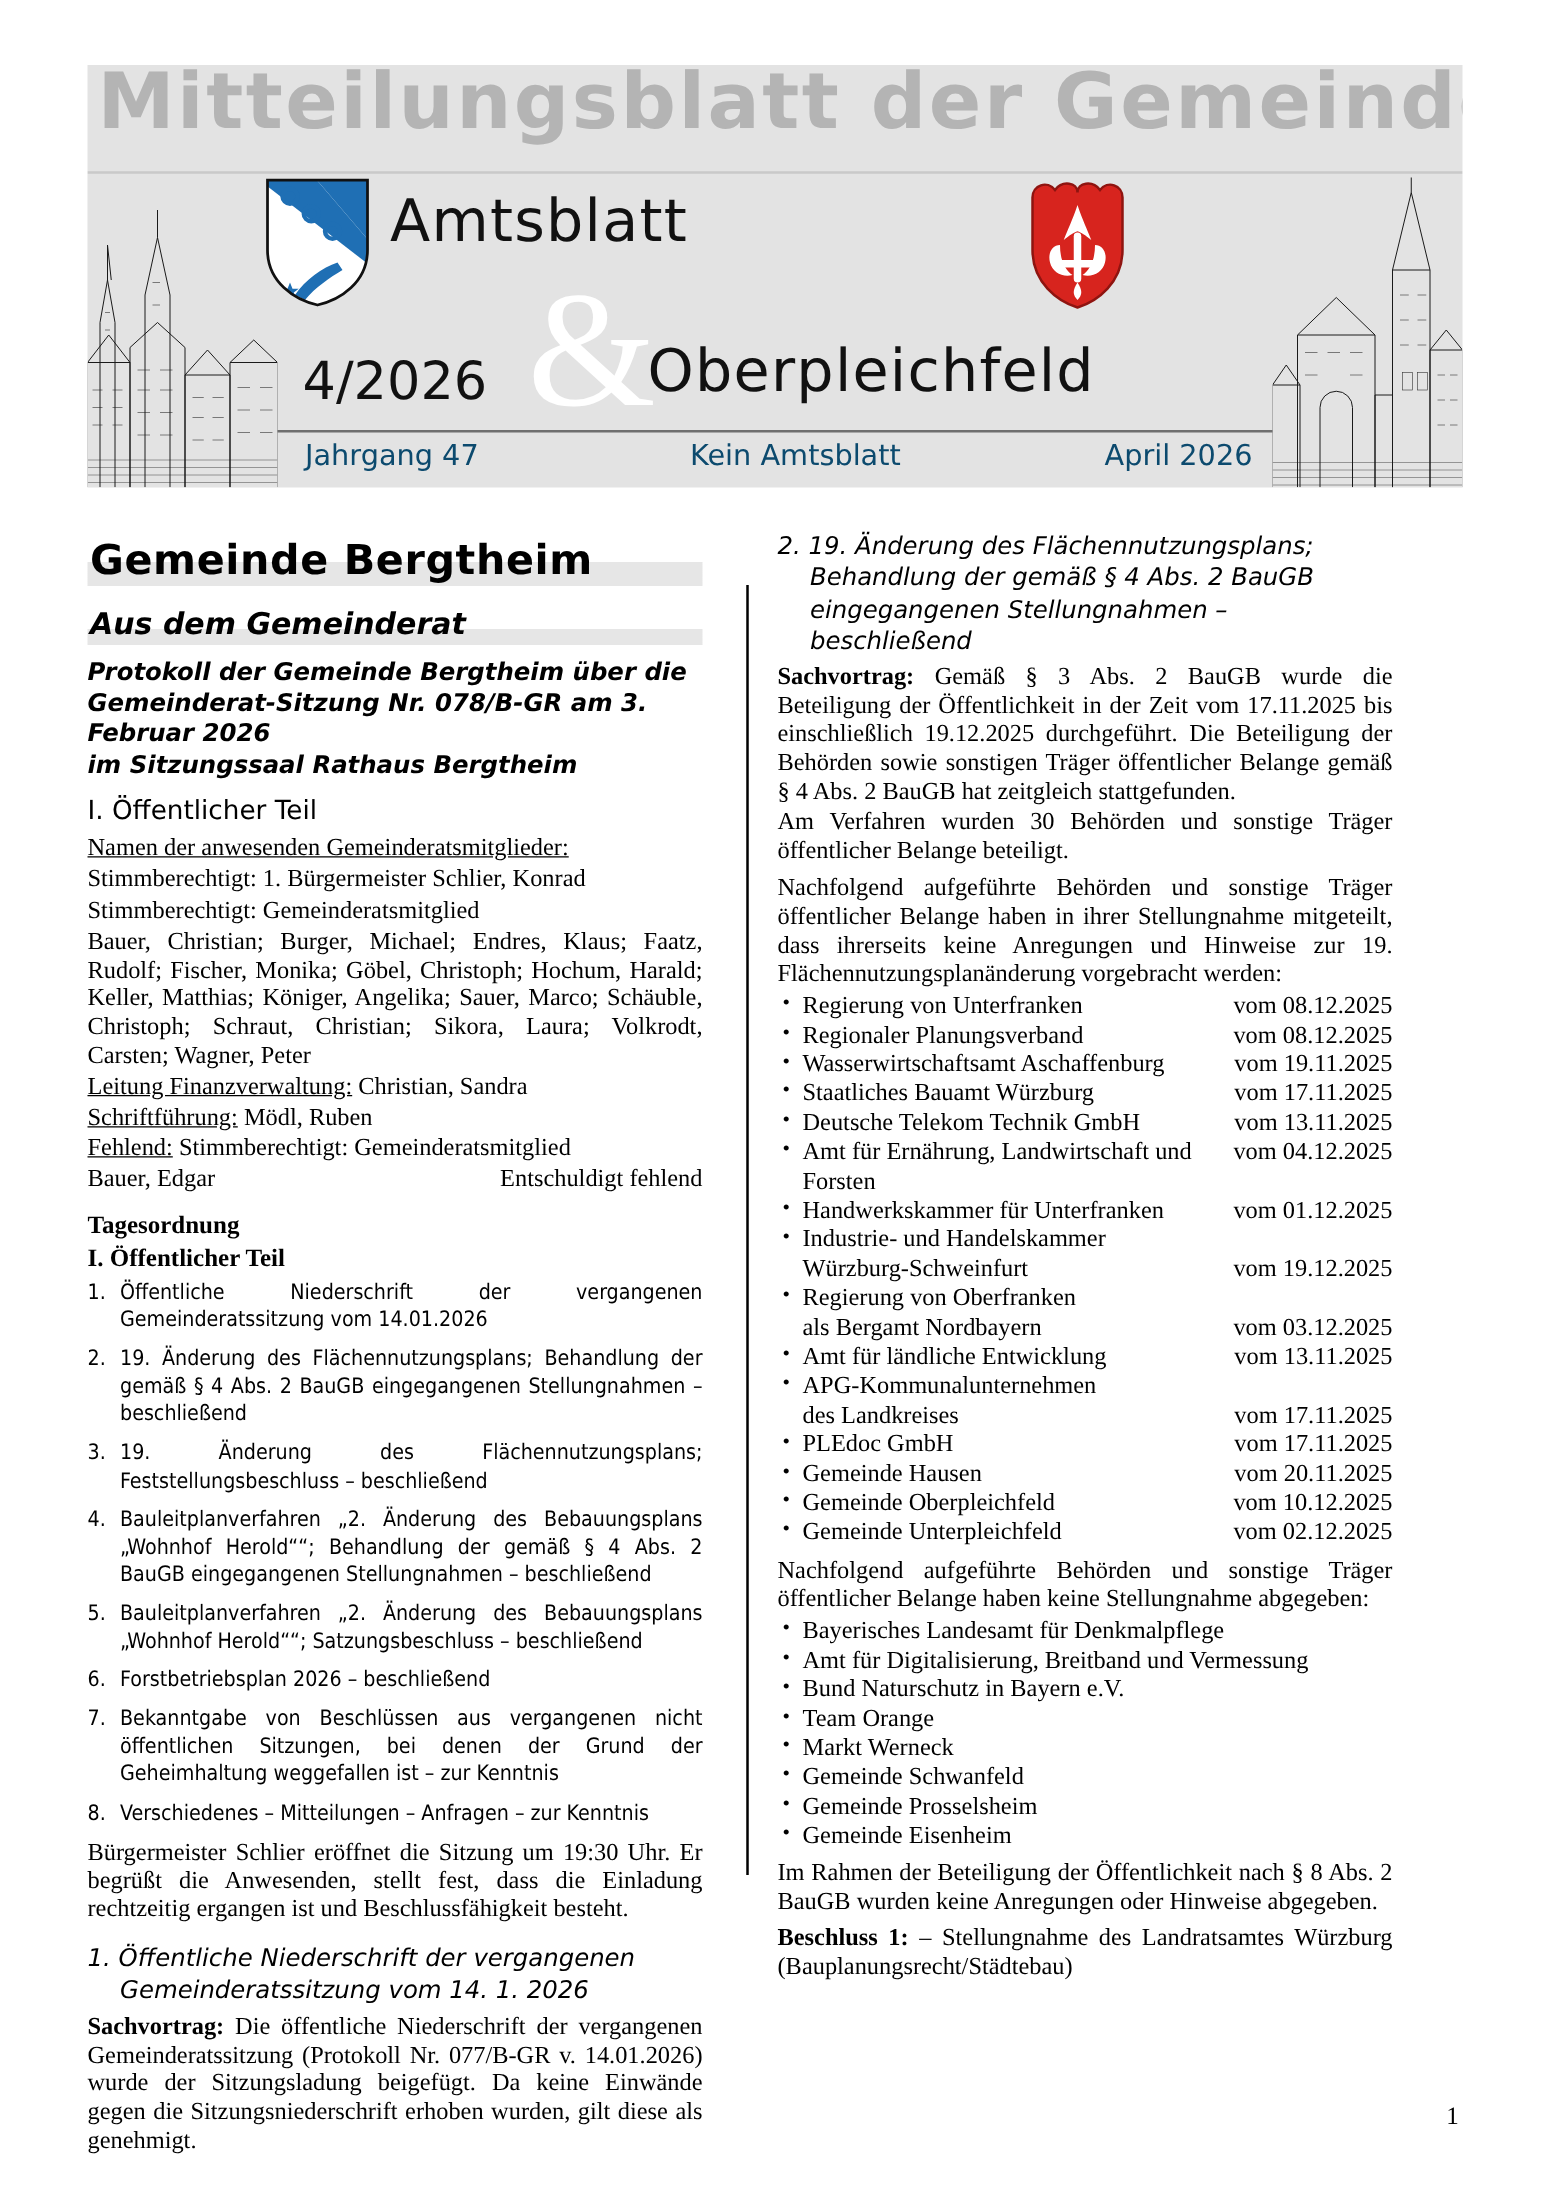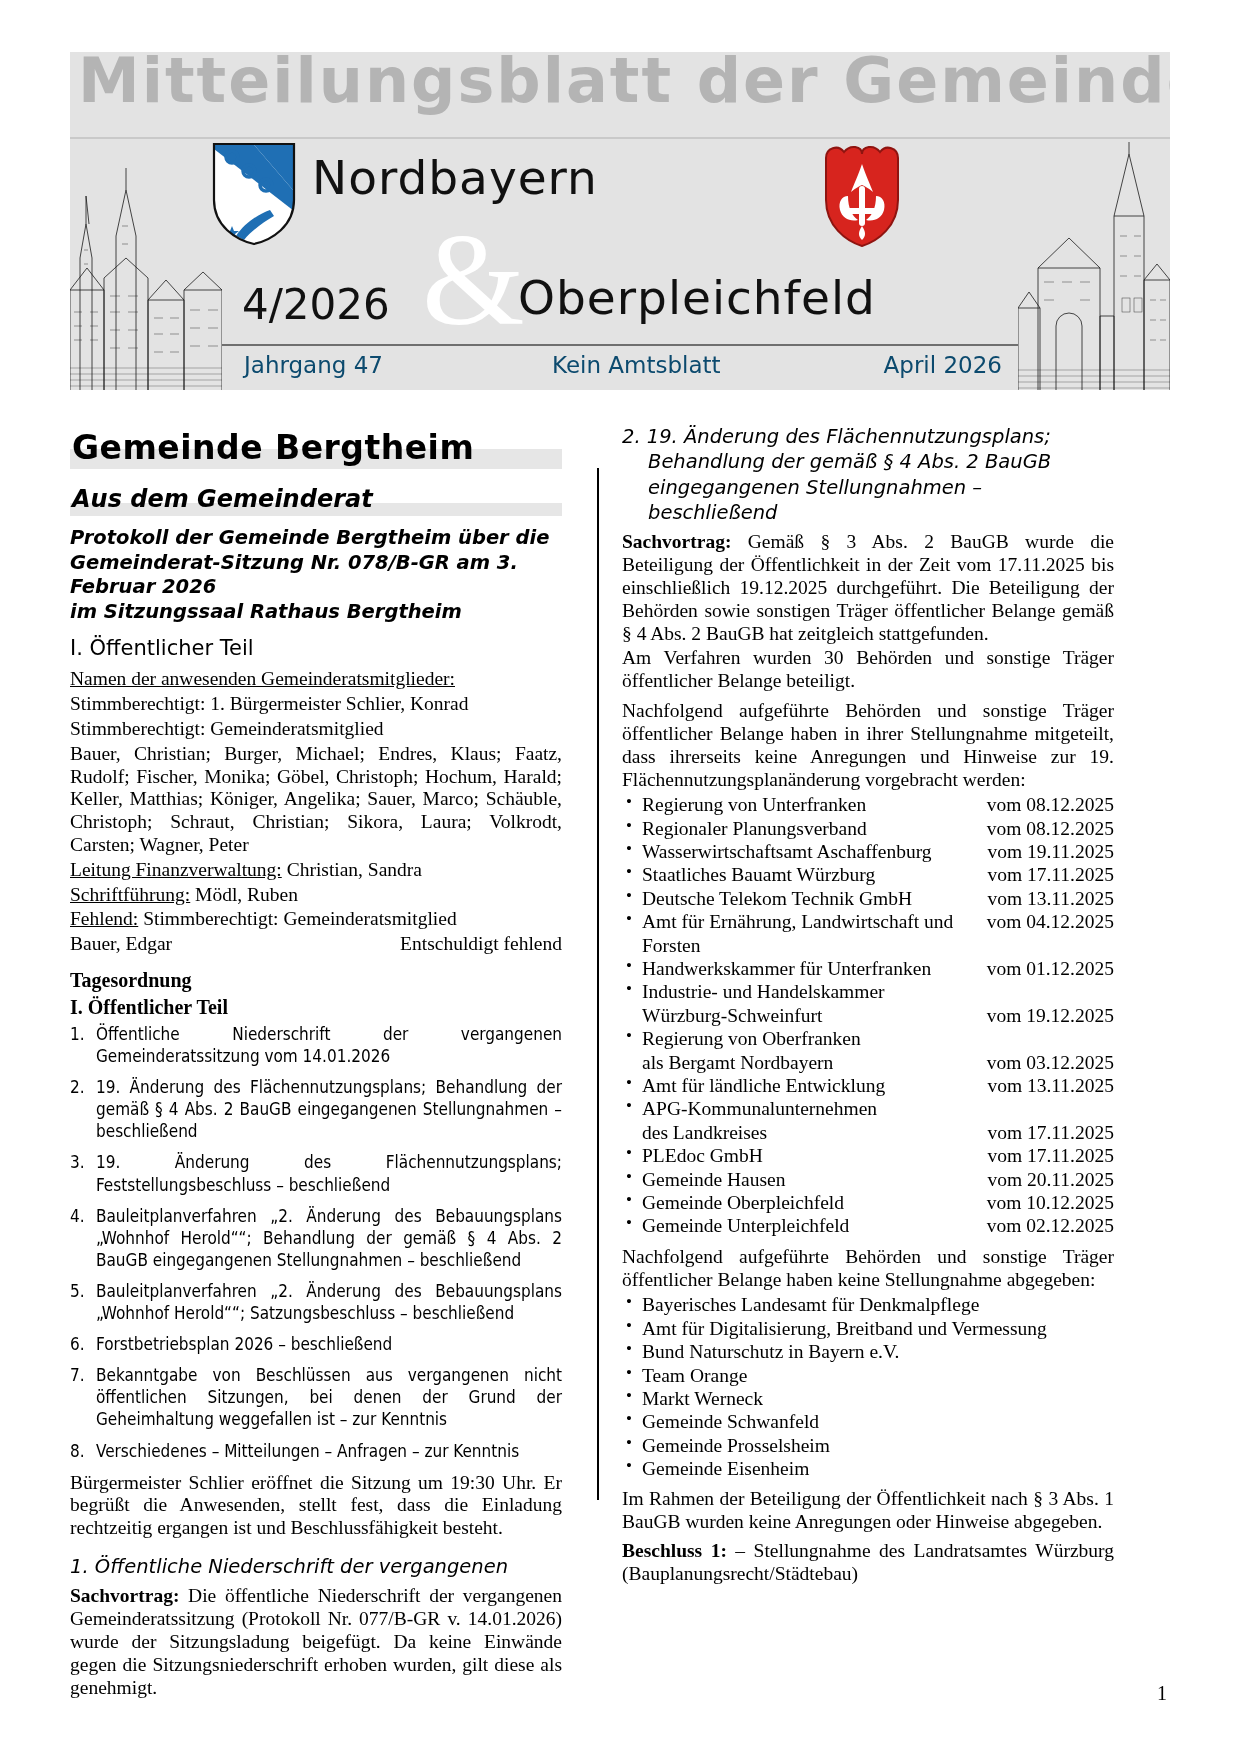--- a/index.html
+++ b/index.html
@@ -372,21 +372,21 @@
           <path d="M44 22 C40 34 36 42 33 50 C38 46 41 44 44 43 C47 44 50 46 55 50 C52 42 48 34 44 22 Z"></path>
           <path d="M30 54 C24 54 20 60 22 68 C24 76 32 80 40 78 C34 74 30 66 30 54 Z"></path>
           <path d="M58 54 C64 54 68 60 66 68 C64 76 56 80 48 78 C54 74 58 66 58 54 Z"></path>
           <rect x="41" y="44" width="6" height="40" rx="3"></rect>
           <rect x="28" y="66" width="32" height="6" rx="3"></rect>
           <path d="M44 84 C40 90 40 94 44 98 C48 94 48 90 44 84 Z"></path>
         </g>
       </svg>
     </div>
 
-    <div class="town-bergtheim">Nordbayern</div>
+    <div class="town-bergtheim">Amtsblatt</div>
     <div class="ampersand">&amp;</div>
     <div class="town-oberpleichfeld">Oberpleichfeld</div>
     <div class="issue-no">4/2026</div>
 
     <div class="masthead-footrule"></div>
     <div class="masthead-foot">
       <span class="mf-jahrgang">Jahrgang 47</span>
       <span class="mf-kein">Kein Amtsblatt</span>
       <span class="mf-monat">April 2026</span>
     </div>
@@ -442,20 +442,21 @@
       <li><span class="num">5.</span><span>Bauleitplanverfahren „2. Änderung des Bebauungsplans „Wohnhof Herold““; Satzungsbeschluss – beschließend</span></li>
       <li><span class="num">6.</span><span>Forstbetriebsplan 2026 – beschließend</span></li>
       <li><span class="num">7.</span><span>Bekanntgabe von Beschlüssen aus vergangenen nicht öffentlichen Sitzungen, bei denen der Grund der Geheimhaltung weggefallen ist – zur Kenntnis</span></li>
       <li><span class="num">8.</span><span>Verschiedenes – Mitteilungen – Anfragen – zur Kenntnis</span></li>
     </ul>
 
     <p class="body-serif" style="margin-top:10px">Bürgermeister Schlier eröffnet die Sitzung um 19:30 Uhr. Er begrüßt die Anwesenden, stellt fest, dass die Einladung rechtzeitig ergangen ist und Beschlussfähigkeit besteht.</p>
 
     <div class="h-item">
       <span class="hang">1. Öffentliche Niederschrift der vergangenen</span>
+      <span class="ind">Gemeinderatssitzung vom 14. 1. 2026</span>
     </div>
 
     <p class="body-serif">
       <span class="b">Sachvortrag:</span><span> Die öffentliche Niederschrift der vergangenen Gemeinderatssitzung (Protokoll Nr. 077/B-GR v. 14.01.2026) wurde der Sitzungsladung beigefügt. Da keine Einwände gegen die Sitzungsniederschrift erhoben wurden, gilt diese als genehmigt.</span>
     </p>
   </div>
 
   <div class="col col-right">
 
     <div class="h-item" style="margin-top:0">
@@ -496,21 +497,21 @@
       <li><span>Bayerisches Landesamt für Denkmalpflege</span></li>
       <li><span>Amt für Digitalisierung, Breitband und Vermessung</span></li>
       <li><span>Bund Naturschutz in Bayern e.V.</span></li>
       <li><span>Team Orange</span></li>
       <li><span>Markt Werneck</span></li>
       <li><span>Gemeinde Schwanfeld</span></li>
       <li><span>Gemeinde Prosselsheim</span></li>
       <li><span>Gemeinde Eisenheim</span></li>
     </ul>
 
-    <p class="body-serif" style="margin-top:8px">Im Rahmen der Beteiligung der Öffentlichkeit nach § 3 Abs. 1 BauGB wurden keine Anregungen oder Hinweise abgegeben.</p>
+    <p class="body-serif" style="margin-top:8px">Im Rahmen der Beteiligung der Öffentlichkeit nach § 8 Abs. 2 BauGB wurden keine Anregungen oder Hinweise abgegeben.</p>
 
     <p class="body-serif" style="margin-top:6px">
       <span class="b">Beschluss 1:</span><span> – Stellungnahme des Landratsamtes Würzburg (Bauplanungsrecht/Städtebau)</span>
     </p>
   </div>
 
   <div class="pagenum">1</div>
 </div>
 
 </body></html>

